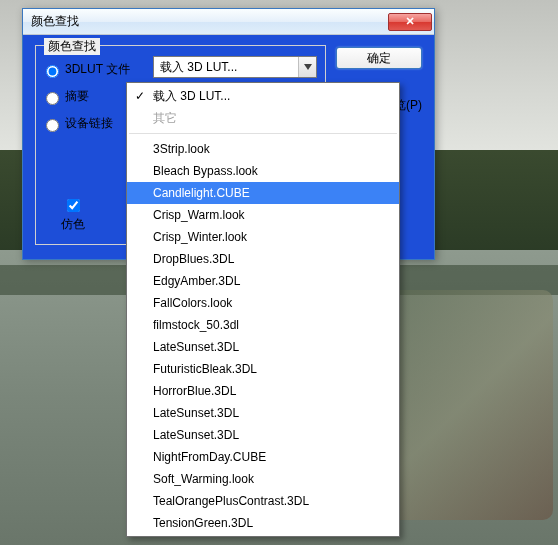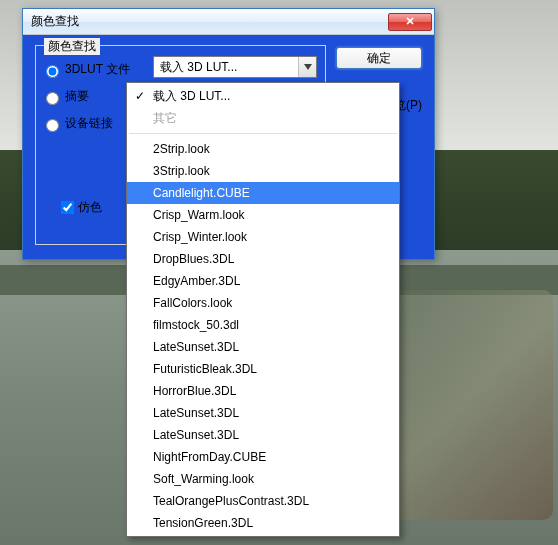--- a/index.html
+++ b/index.html
@@ -98,21 +98,21 @@
     font-family: inherit;
   }
   .btn.primary { border: 1px solid #3a78c0; box-shadow: 0 0 2px #7ab0e8; }
   .preview-check {
     margin-top: 18px;
     display:flex; align-items:center; gap:3px;
   }
   .dither-check {
     position:absolute;
     left: 38px; top: 190px;
-    display:flex; align-items:center; gap:4px;
+    display:flex; align-items:center; gap:4px;flex-direction:column;
   }
 
   
   .dropdown {
     position: absolute;
     left: 126px; top: 82px;
     width: 274px;
     background: #fff;
     border: 1px solid #707070;
     box-shadow: 3px 3px 6px rgba(0,0,0,0.35);
@@ -202,22 +202,22 @@
 <div class="dropdown">
   <div class="dd-item">
     <span class="check">✓</span>
     <span>载入 3D LUT...</span>
   </div>
   <div class="dd-item disabled">
     <span>其它</span>
   </div>
   <div class="dd-sep"></div>
   <div id="dd-list">
-      <div class="dd-item"><span>2Strip.look</span></div>
       <div class="dd-item"><span>3Strip.look</span></div>
+      <div class="dd-item"><span>Bleach Bypass.look</span></div>
       <div class="dd-item selected"><span>Candlelight.CUBE</span></div>
       <div class="dd-item"><span>Crisp_Warm.look</span></div>
       <div class="dd-item"><span>Crisp_Winter.look</span></div>
       <div class="dd-item"><span>DropBlues.3DL</span></div>
       <div class="dd-item"><span>EdgyAmber.3DL</span></div>
       <div class="dd-item"><span>FallColors.look</span></div>
       <div class="dd-item"><span>filmstock_50.3dl</span></div>
       <div class="dd-item"><span>LateSunset.3DL</span></div>
       <div class="dd-item"><span>FuturisticBleak.3DL</span></div>
       <div class="dd-item"><span>HorrorBlue.3DL</span></div>

